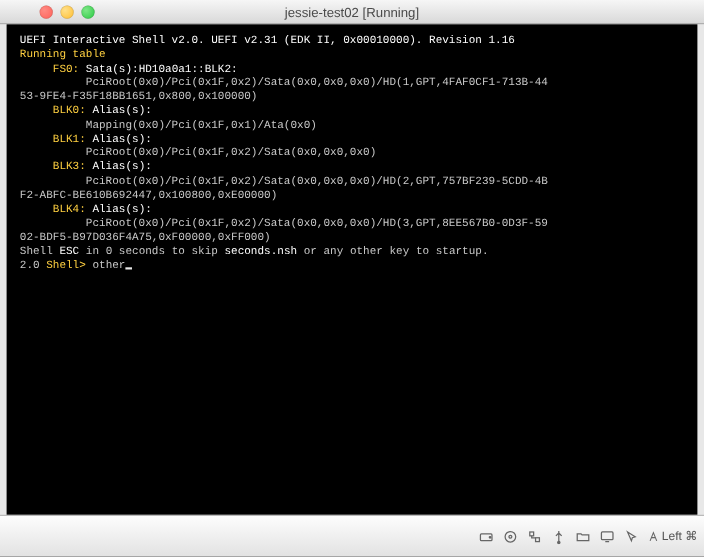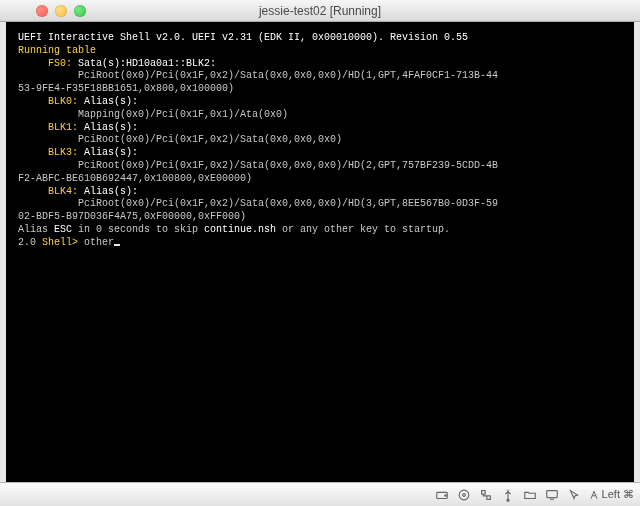--- a/index.html
+++ b/index.html
@@ -44,21 +44,21 @@
   .y { color: #ffd040; }
   .w { color: #ffffff; }
   .g { color: #c8c8c8; }
   .cursor {
     display: inline-block;
     width: 6px; height: 2px;
     background: #e8e8e8;
     vertical-align: -1px;
   }
   .statusbar {
-    height: 24px;
+    height: 38px;
     background: linear-gradient(#fdfdfd, #e2e2e2);
     border-top: 1px solid #b5b5b5;
     display: flex; align-items: center;
     justify-content: flex-end;
     padding: 0 6px; gap: 6px;
   }
   .sbicon {
     width: 16px; height: 16px;
     display: flex; align-items: center; justify-content: center;
     color: #555; font-size: 11px;
@@ -73,36 +73,36 @@
 
 <div class="titlebar">
   <div class="traffic">
     <div class="tl close"></div>
     <div class="tl min"></div>
     <div class="tl zoom"></div>
   </div>
   <div class="wintitle">jessie-test02 [Running]</div>
 </div>
 
-<div class="terminal"><span class="w">UEFI Interactive Shell v2.0. UEFI v2.31 (EDK II, 0x00010000). Revision 0.55</span>
+<div class="terminal"><span class="w">UEFI Interactive Shell v2.0. UEFI v2.31 (EDK II, 0x00010000). Revision 1.16</span>
 <span class="y">Running table</span>
 <span class="g">     </span><span class="y">FS0:</span><span class="w"> Sata(s):HD10a0a1::BLK2:</span>
 <span class="g">          PciRoot(0x0)/Pci(0x1F,0x2)/Sata(0x0,0x0,0x0)/HD(1,GPT,4FAF0CF1-713B-44</span>
 <span class="g">53-9FE4-F35F18BB1651,0x800,0x100000)</span>
 <span class="y">     BLK0:</span><span class="w"> Alias(s):</span>
 <span class="g">          Mapping(0x0)/Pci(0x1F,0x1)/Ata(0x0)</span>
 <span class="y">     BLK1:</span><span class="w"> Alias(s):</span>
 <span class="g">          PciRoot(0x0)/Pci(0x1F,0x2)/Sata(0x0,0x0,0x0)</span>
 <span class="y">     BLK3:</span><span class="w"> Alias(s):</span>
 <span class="g">          PciRoot(0x0)/Pci(0x1F,0x2)/Sata(0x0,0x0,0x0)/HD(2,GPT,757BF239-5CDD-4B</span>
 <span class="g">F2-ABFC-BE610B692447,0x100800,0xE00000)</span>
 <span class="y">     BLK4:</span><span class="w"> Alias(s):</span>
 <span class="g">          PciRoot(0x0)/Pci(0x1F,0x2)/Sata(0x0,0x0,0x0)/HD(3,GPT,8EE567B0-0D3F-59</span>
 <span class="g">02-BDF5-B97D036F4A75,0xF00000,0xFF000)</span>
-<span class="g">Alias </span><span class="w">ESC</span><span class="g"> in 0 seconds to skip </span><span class="w">continue.nsh</span><span class="g"> or any other key to startup.</span>
+<span class="g">Shell </span><span class="w">ESC</span><span class="g"> in 0 seconds to skip </span><span class="w">seconds.nsh</span><span class="g"> or any other key to startup.</span>
 <span class="g">2.0 </span><span class="y">Shell&gt; </span><span class="g">other</span><span class="cursor"></span>
 </div>
 
 <div class="statusbar">
   <div class="spacer"></div>
   <div class="sbicon">
     <svg viewBox="0 0 16 16" fill="none" stroke="#666" stroke-width="1.3">
         <rect x="2" y="5" width="12" height="7" rx="1"></rect>
         <circle cx="12" cy="8.5" r="0.8" fill="#666"></circle>
       </svg>

